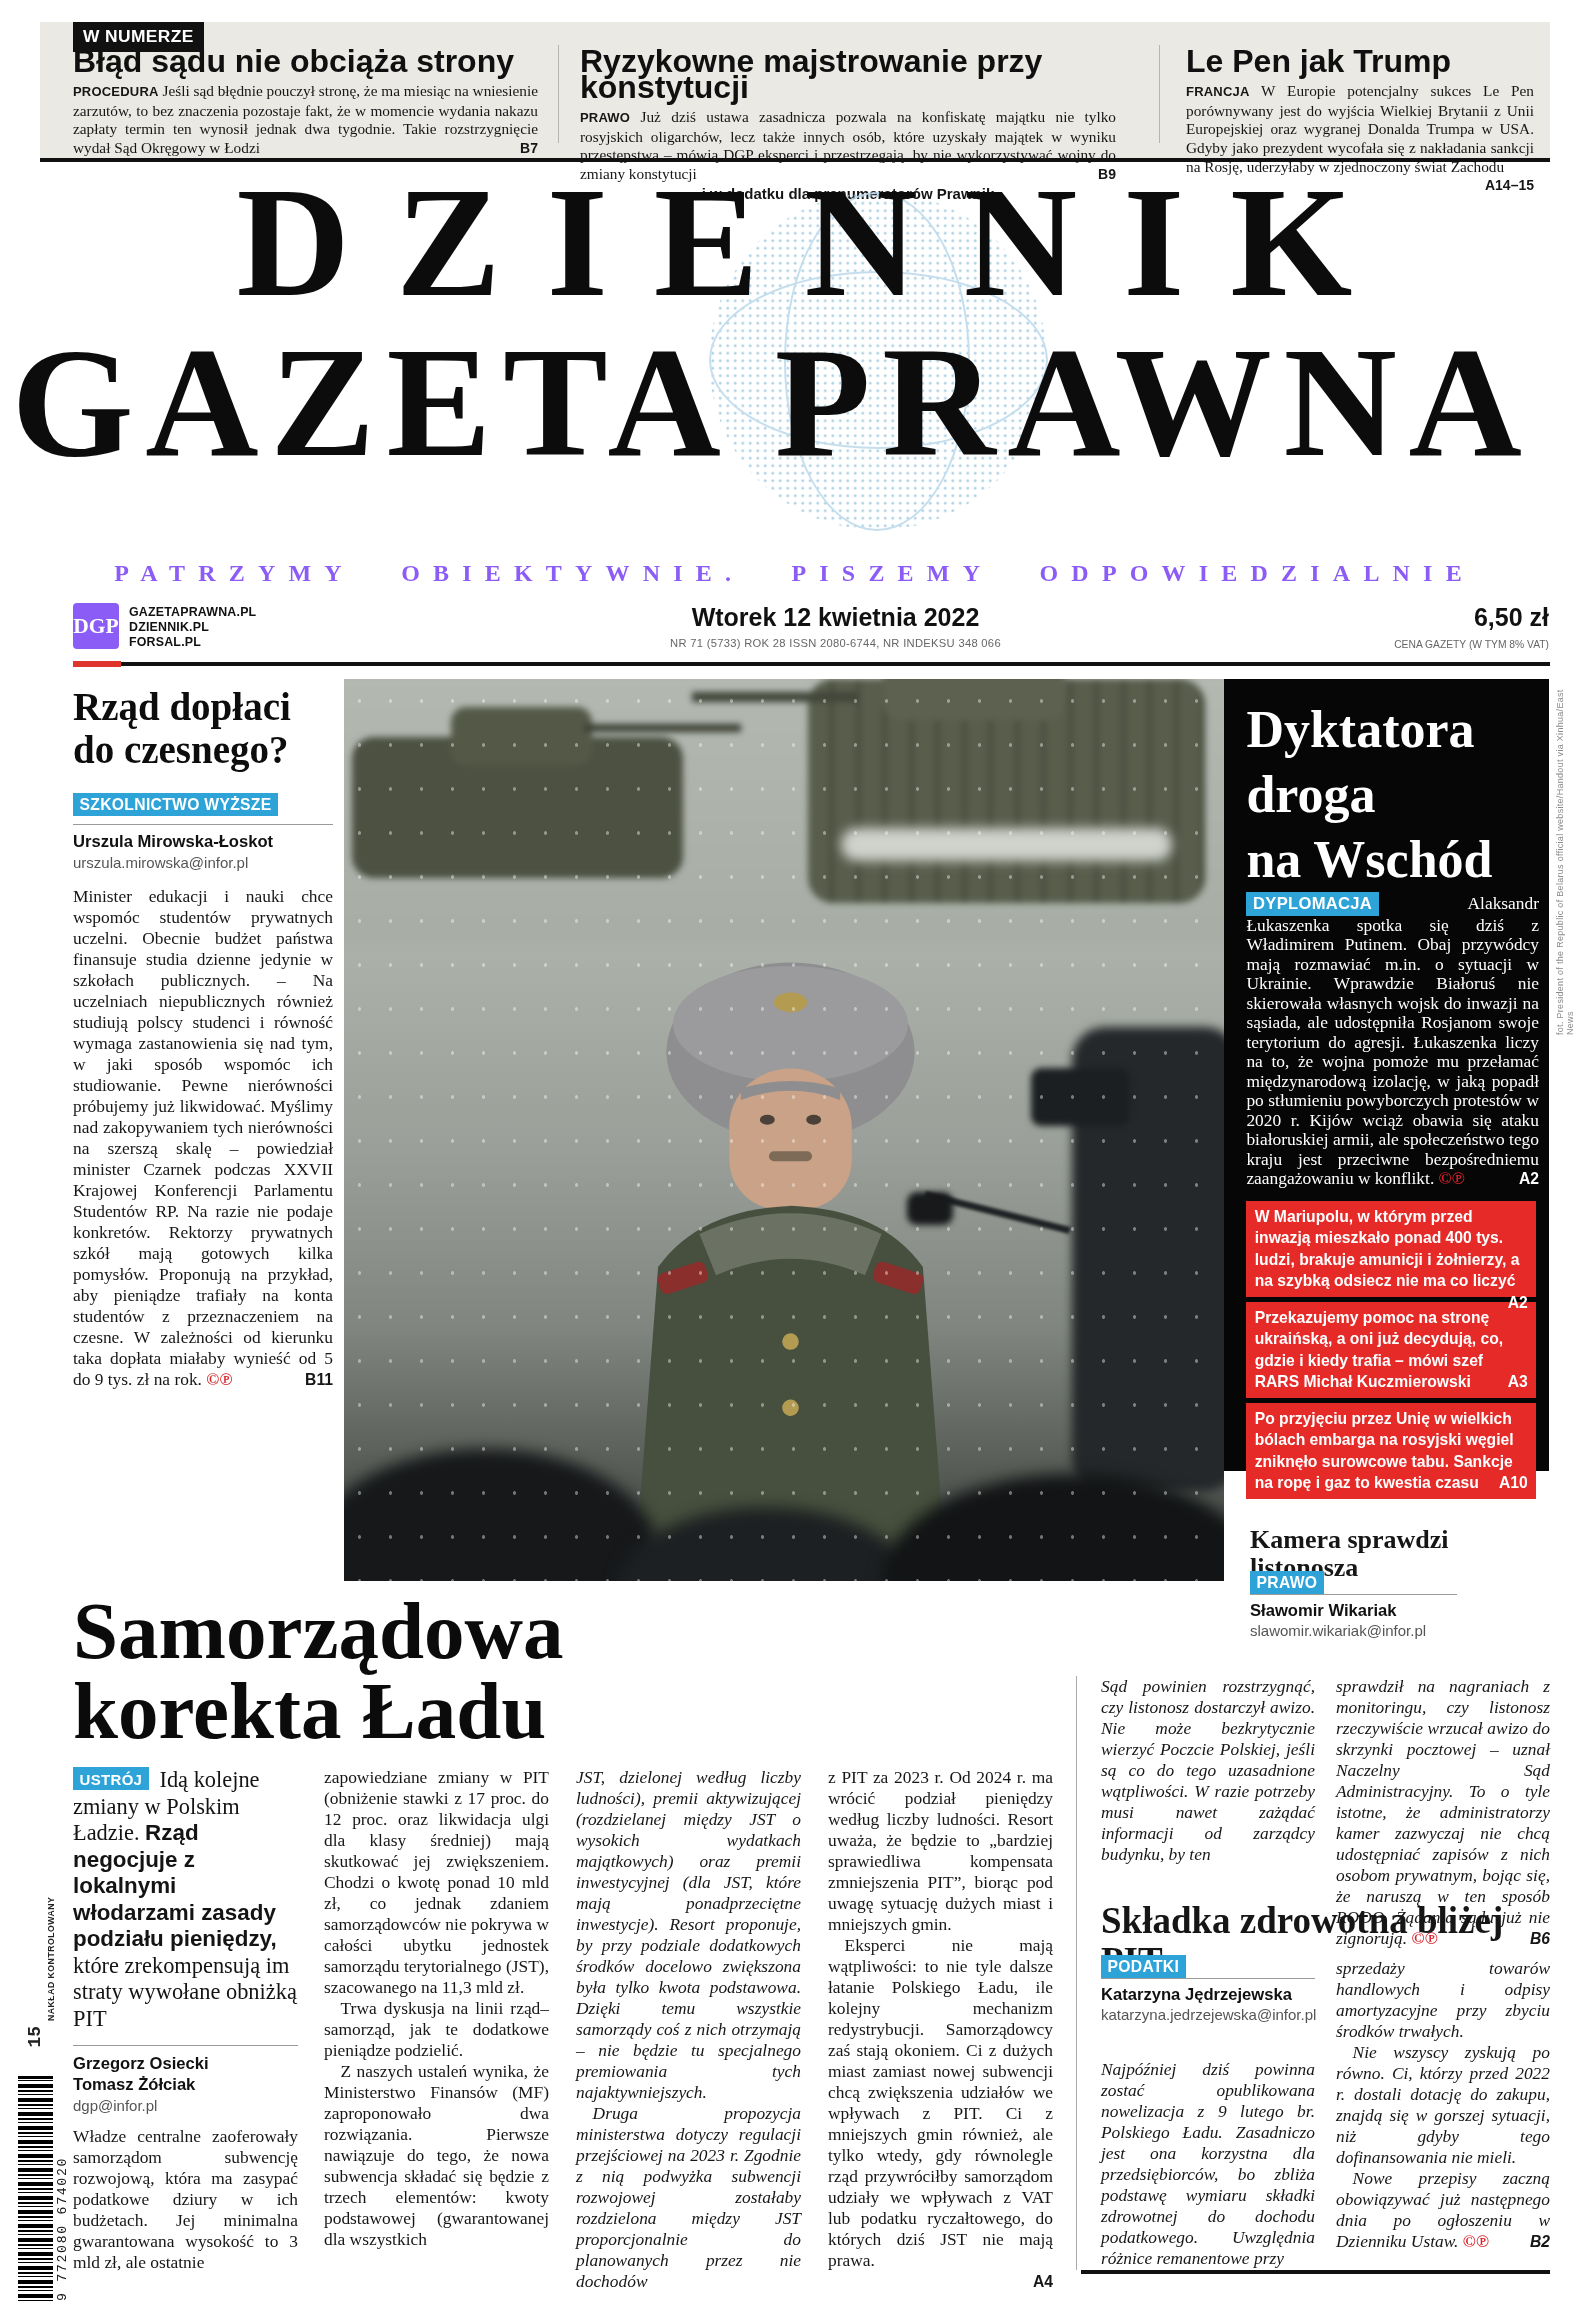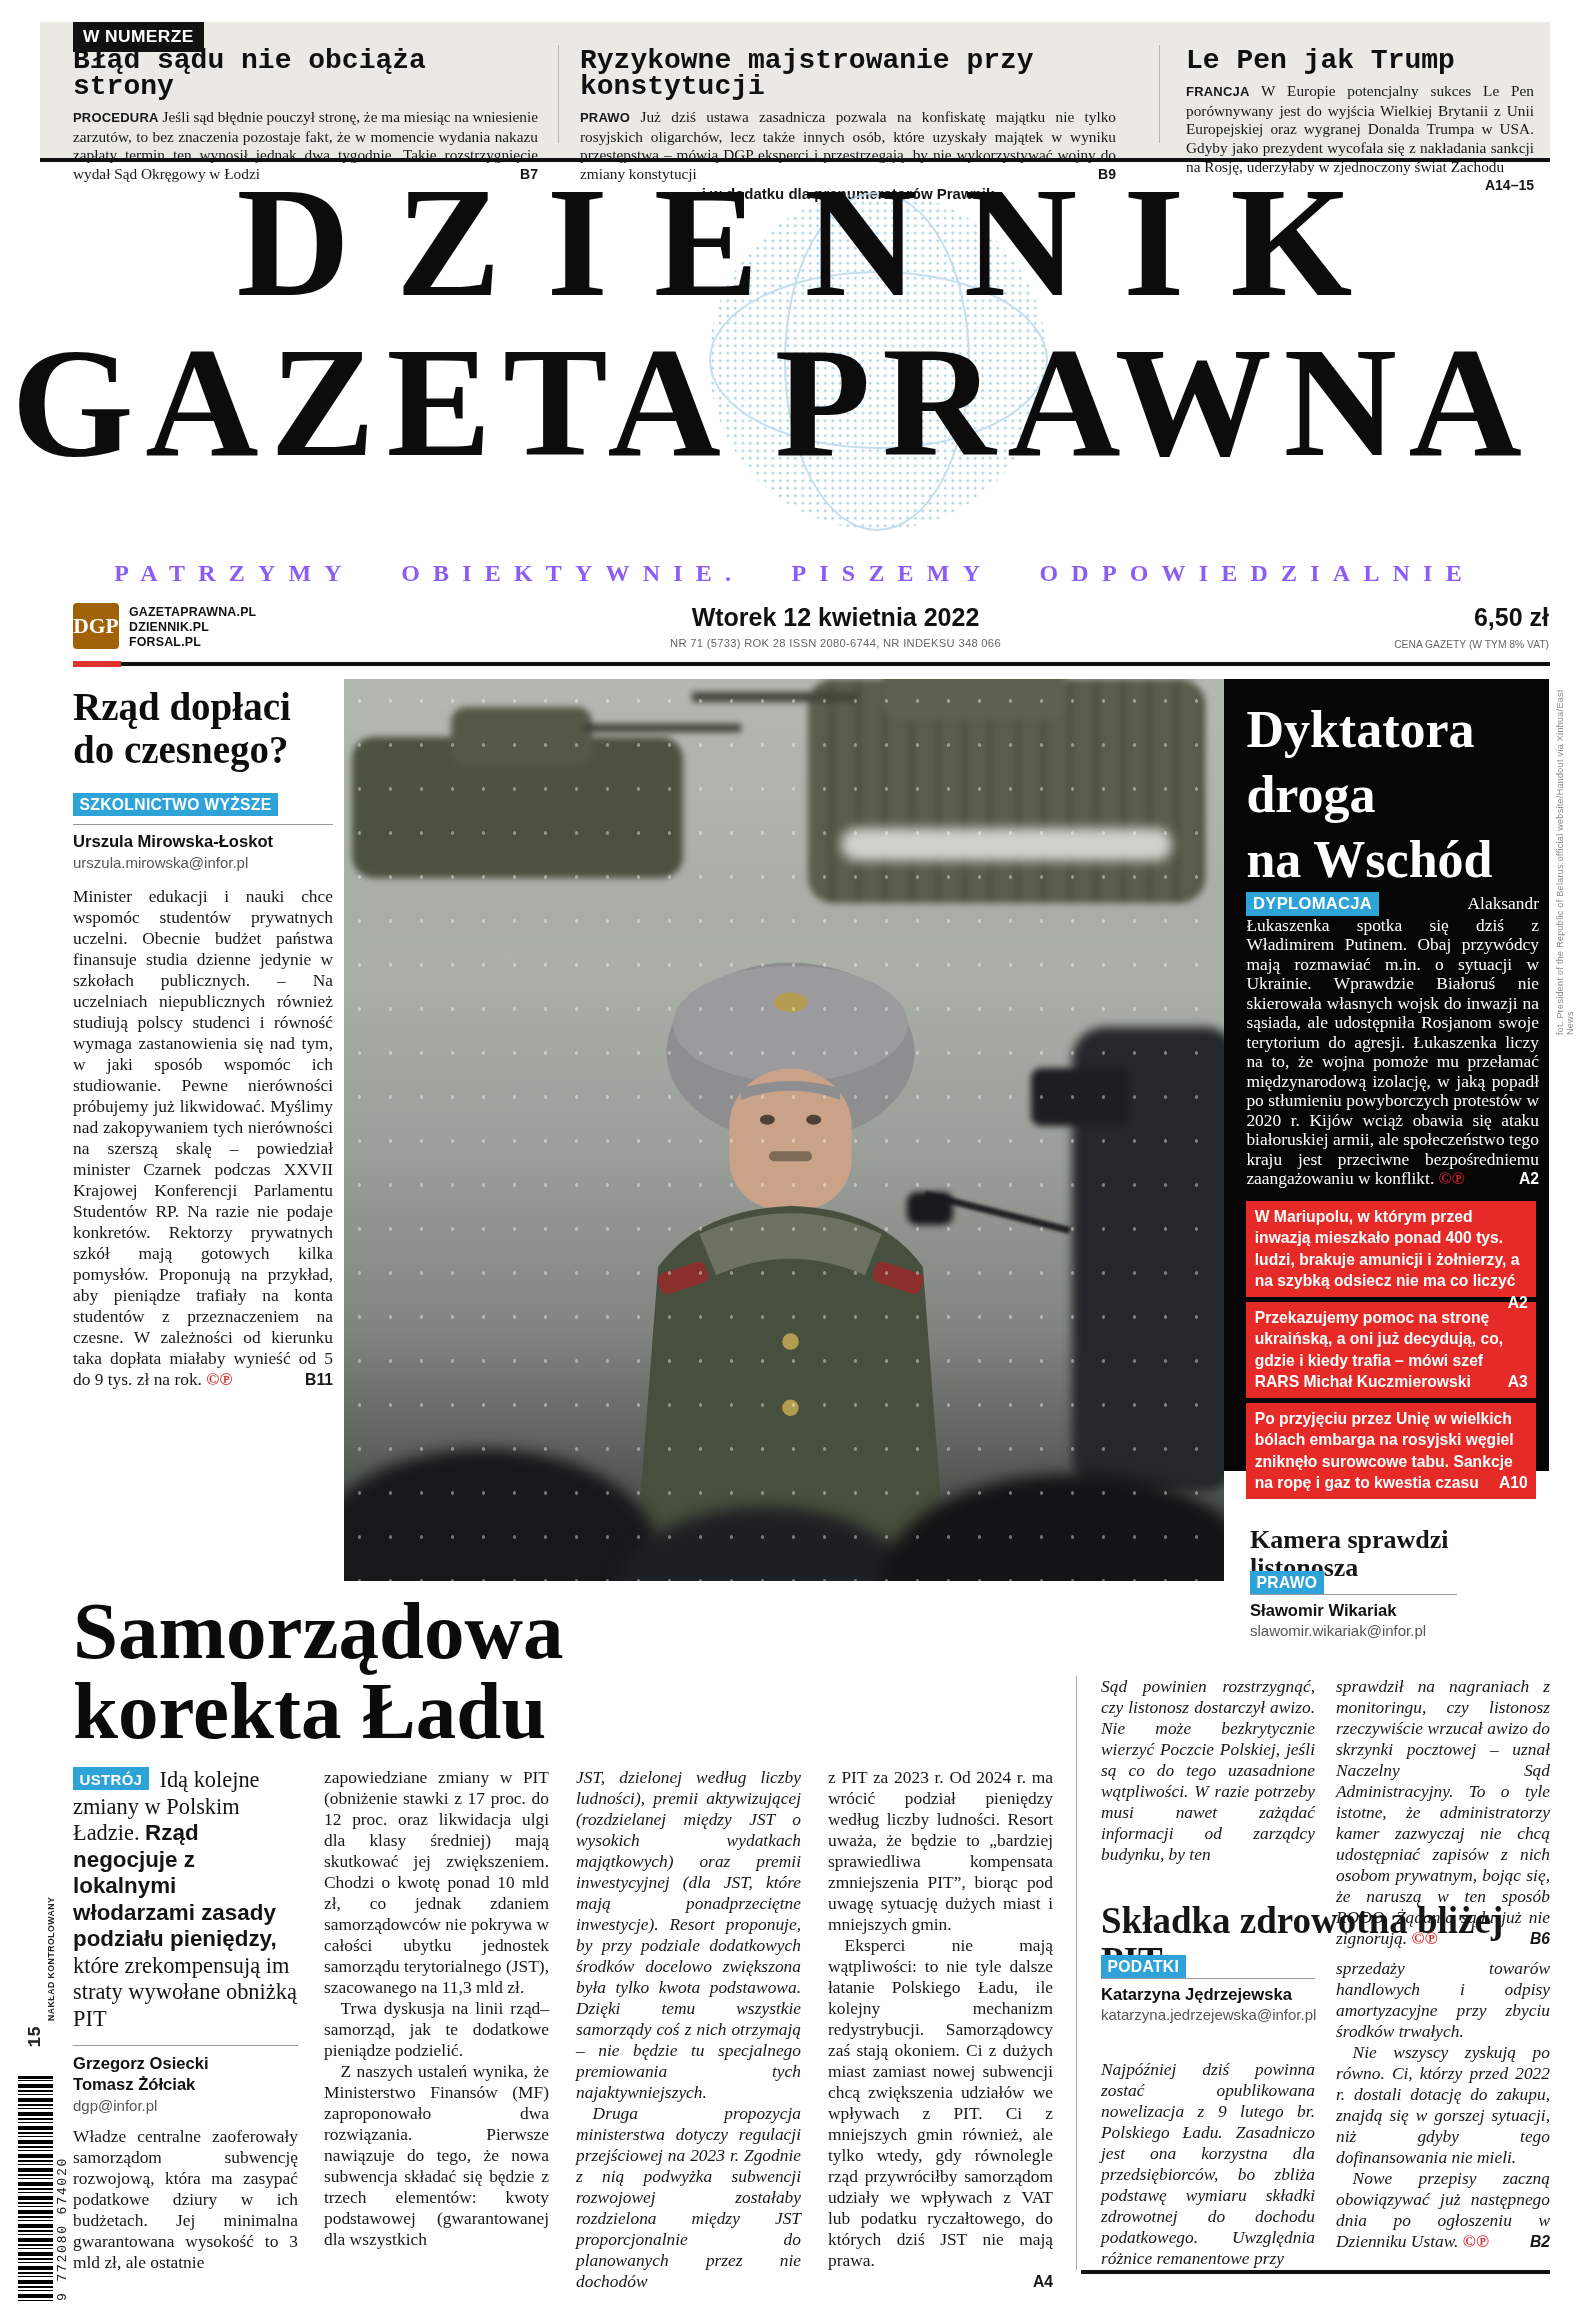--- a/index.html
+++ b/index.html
@@ -11,38 +11,38 @@
   .cyan-label{display:inline-block;background:#2da3d8;color:#fff;font-family:"Liberation Sans",sans-serif;
       font-weight:bold;font-size:15.7px;line-height:15.7px;padding:4.1px 6.6px 3.3px;letter-spacing:0.3px;}
   .hairline{height:0.8px;background:#9a9a96;}
   .copy{color:#d8232a;font-weight:bold;white-space:nowrap;}
   .pageref{font-family:"Liberation Sans",sans-serif;font-weight:bold;}
   
   .topstrip{left:40px;top:21.5px;width:1510px;height:136px;background:#eae9e3;border-bottom:4.1px solid #111;}
   .wnum{left:73px;top:21.5px;background:#111;color:#fff;font-weight:bold;font-size:17.4px;
         padding:4.1px 10px 5px;letter-spacing:0.4px;z-index:3;}
   .tcol{position:absolute;top:26.5px;}
-  .tcol h2{margin:0 0 8.3px;font-family:Liberation Mono, monospace;font-size:28px;line-height:26px;color:#101010;}
+  .tcol h2{margin:0 0 8.3px;font-family:Liberation Sans, sans-serif;font-size:32px;line-height:26px;color:#101010;}
   .tcol .bd{font-size:15.3px;line-height:18.6px;}
   .tcol .kick{font-family:"Liberation Sans",sans-serif;font-weight:bold;font-size:13px;letter-spacing:0.2px;}
   .tcol .pg{float:right;font-size:14px;}
   .tcol .extra{font-family:"Liberation Sans",sans-serif;font-weight:bold;font-size:15px;text-align:center;margin-top:1.7px;}
   .vdiv{width:0.8px;background:#b6b5af;}
   
   .globe{left:709px;top:192px;width:338px;height:338px;border-radius:50%;z-index:0;opacity:.85;
      background-image:radial-gradient(#9ec9e0 1.3px,transparent 1.6px);background-size:7.5px 7.5px;}
   .globe .mer{position:absolute;border:2.5px solid #bcd9ea;border-radius:50%;}
   .mast1{left:0;top:164px;width:1589px;text-align:center;font-weight:bold;font-size:157px;line-height:157px;
          letter-spacing:46px;text-indent:46px;z-index:1;color:#0c0c0c;}
   .mast2{left:0;top:324px;width:1309px;text-align:center;font-weight:bold;font-size:157px;line-height:157px;
          letter-spacing:11.6px;text-indent:11.6px;z-index:1;color:#0c0c0c;white-space:nowrap;}
   .slogan{left:0;top:560px;width:1589px;text-align:center;font-weight:bold;font-size:24px;
           letter-spacing:13.2px;word-spacing:28px;color:#8b5cf6;z-index:1;}
   
-  .dgplogo{left:73px;top:603px;width:46px;height:46px;background:#a16207;border-radius:4.1px;color:#fff;
+  .dgplogo{left:73px;top:603px;width:46px;height:46px;background:#8b5cf6;border-radius:4.1px;color:#fff;
            display:flex;align-items:center;justify-content:center;font-weight:bold;font-size:21.5px;}
   .sites{left:129px;top:605px;font-family:"Liberation Sans",sans-serif;font-weight:bold;font-size:12.4px;
          line-height:15px;letter-spacing:0.2px;color:#111;}
   .datewrap{left:579px;top:603px;width:513px;text-align:center;}
   .date{font-family:"Liberation Sans",sans-serif;font-weight:bold;font-size:25px;color:#111;}
   .issue{font-family:"Liberation Sans",sans-serif;font-size:11.2px;color:#666;margin-top:5px;letter-spacing:0.3px;}
   .pricewrap{left:1218px;top:603px;width:331px;text-align:right;}
   .price{font-family:"Liberation Sans",sans-serif;font-weight:bold;font-size:25px;color:#111;}
   .pricenote{font-family:"Liberation Sans",sans-serif;font-size:10.3px;color:#666;margin-top:6.6px;}
   .rule-red{left:73px;top:661px;width:48px;height:5.8px;background:#e0352f;}

